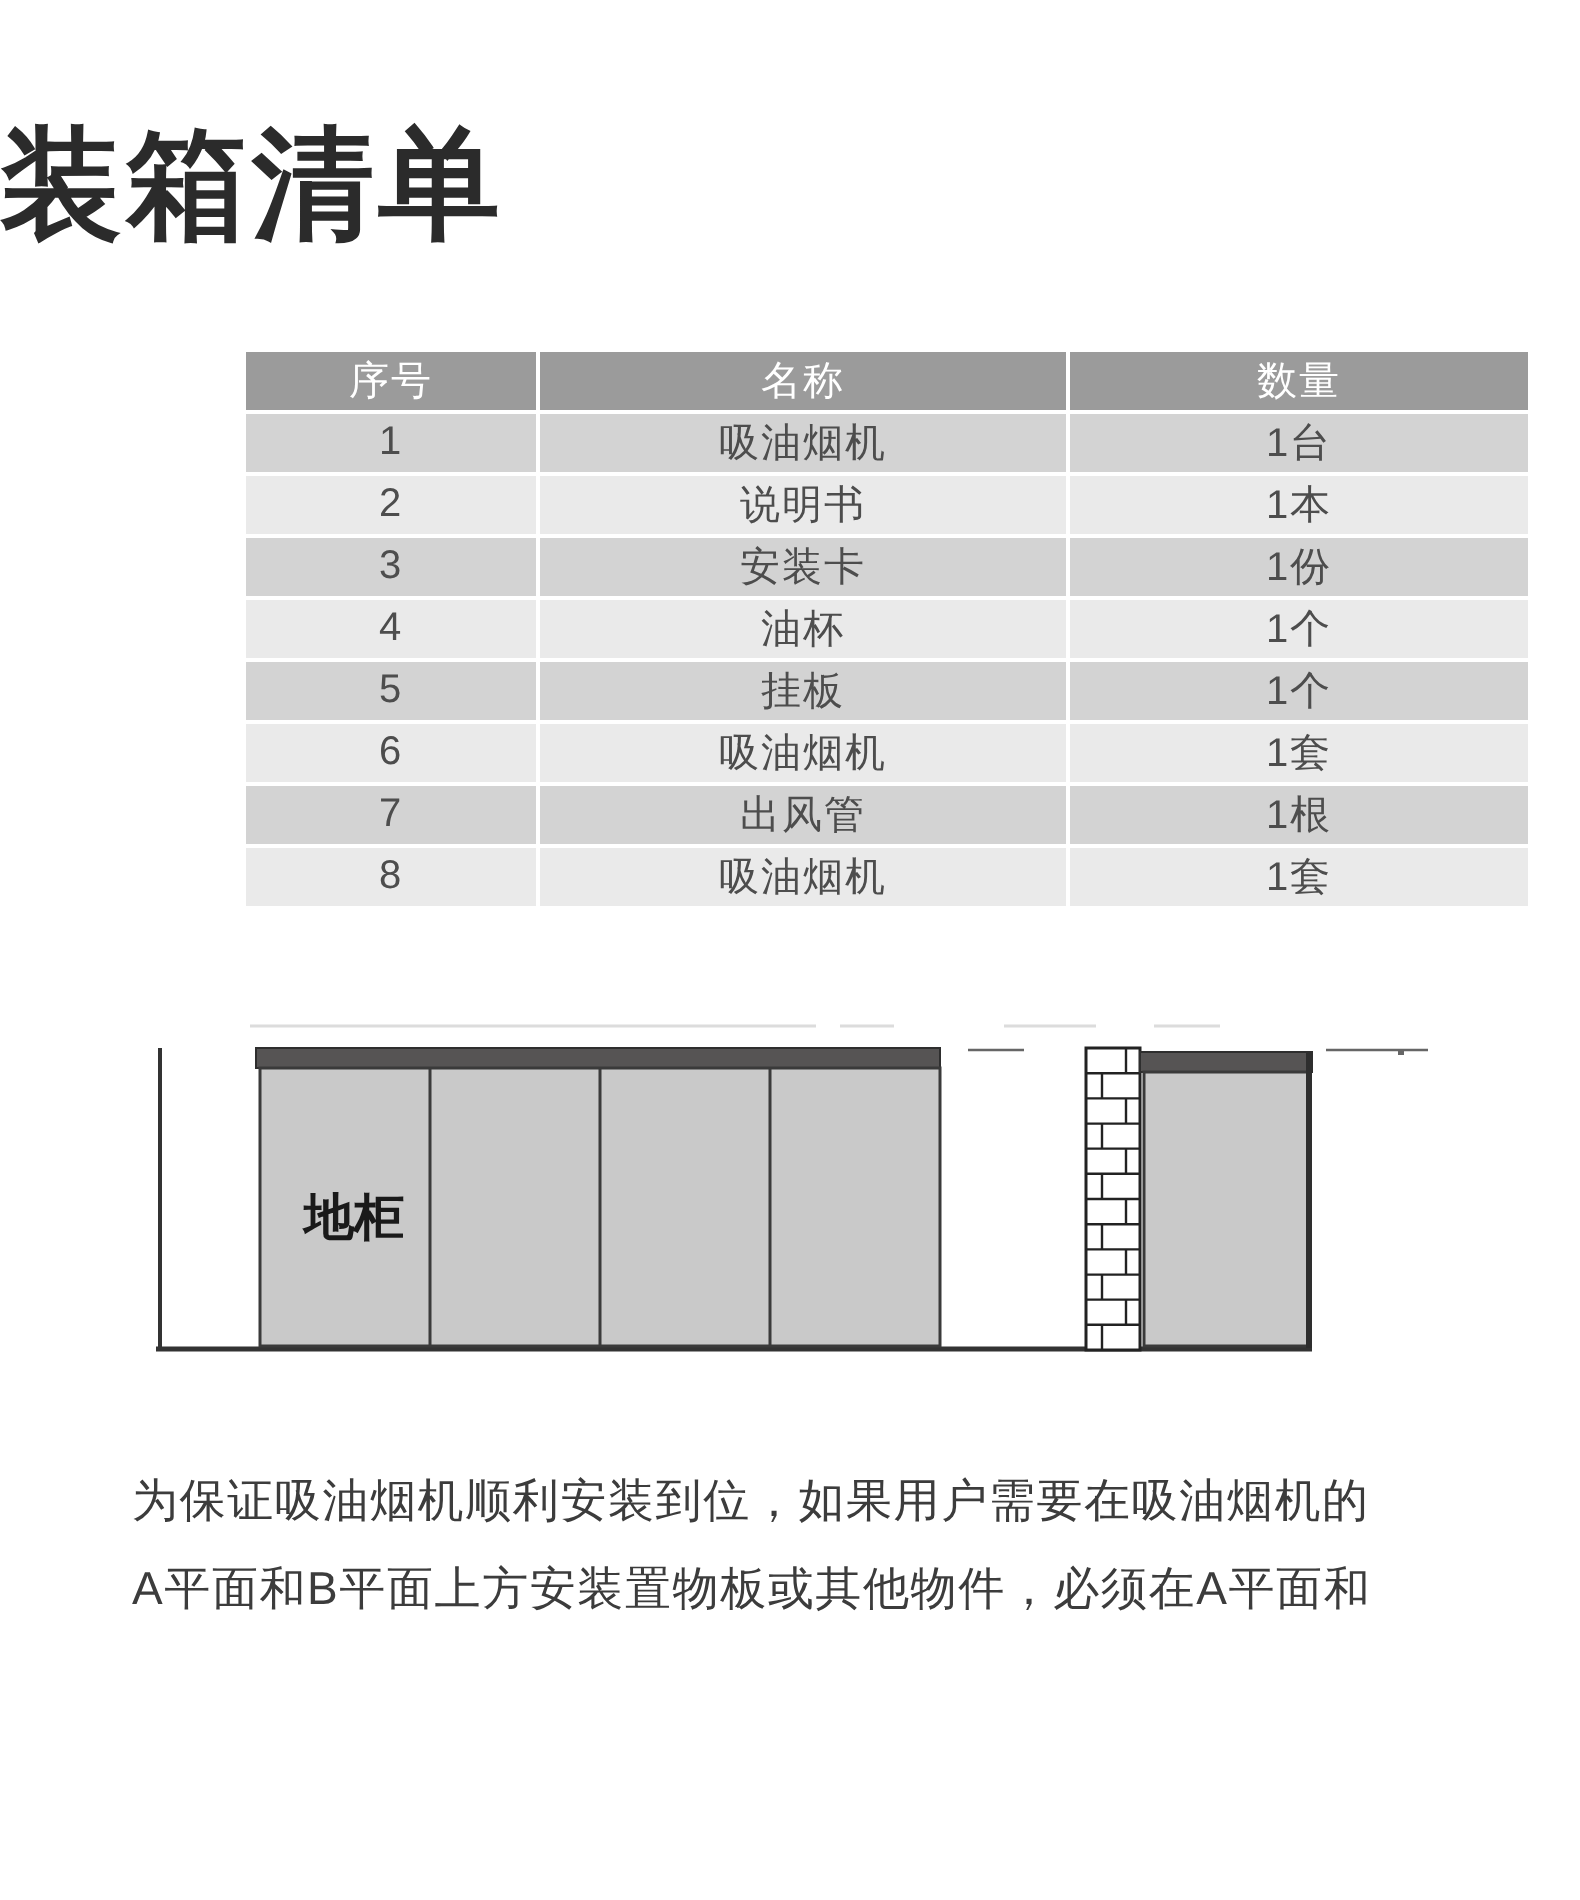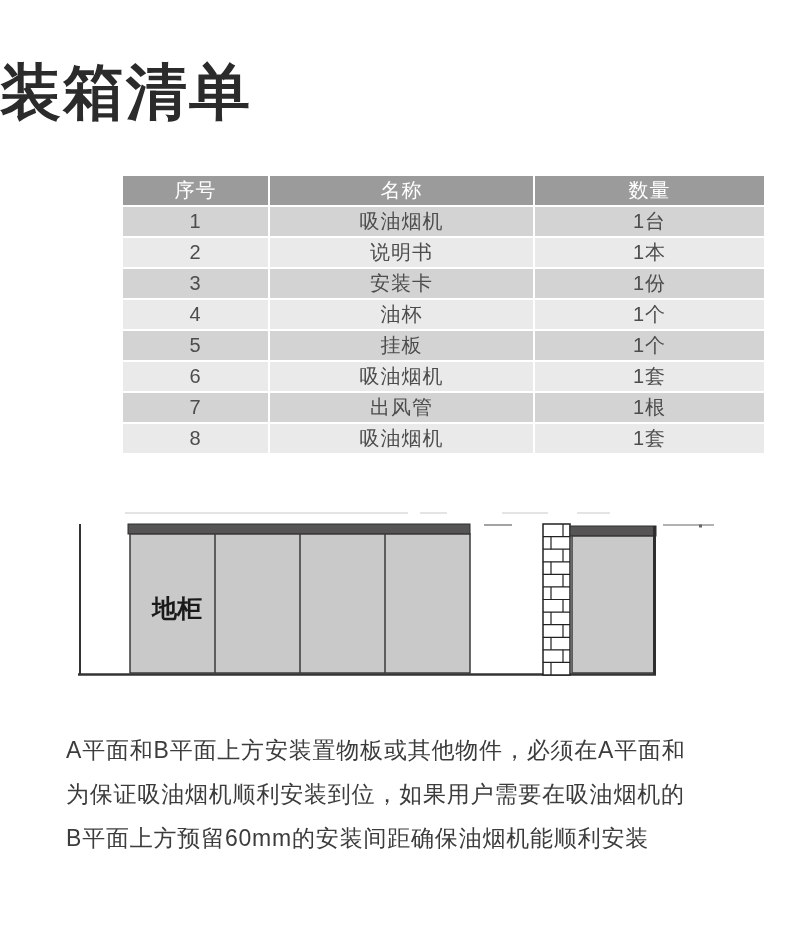--- a/index.html
+++ b/index.html
@@ -164,16 +164,15 @@
   <rect x="570" y="31" width="86" height="10" fill="#565454" stroke="#2e2e2e" stroke-width="1"></rect>
 
   <rect x="572" y="41" width="82" height="137" fill="#c9c9c9" stroke="#3a3a3a" stroke-width="1.5"></rect>
   <line x1="654.5" y1="31" x2="654.5" y2="179" stroke="#2e2e2e" stroke-width="3"></line>
 
   <line x1="663" y1="30" x2="714" y2="30" stroke="#666666" stroke-width="1.2"></line>
   <rect x="699" y="29.5" width="3" height="3" fill="#666666"></rect>
 </svg>
 
 <div class="note-block">
+  <div class="note-line">为保证吸油烟机顺利安装到位，如果用户需要在吸油烟机的</div>
   <div class="note-line">A平面和B平面上方安装置物板或其他物件，必须在A平面和</div>
-  <div class="note-line">为保证吸油烟机顺利安装到位，如果用户需要在吸油烟机的</div>
-  <div class="note-line">B平面上方预留60mm的安装间距确保油烟机能顺利安装</div>
 </div>
 
 </body></html>

